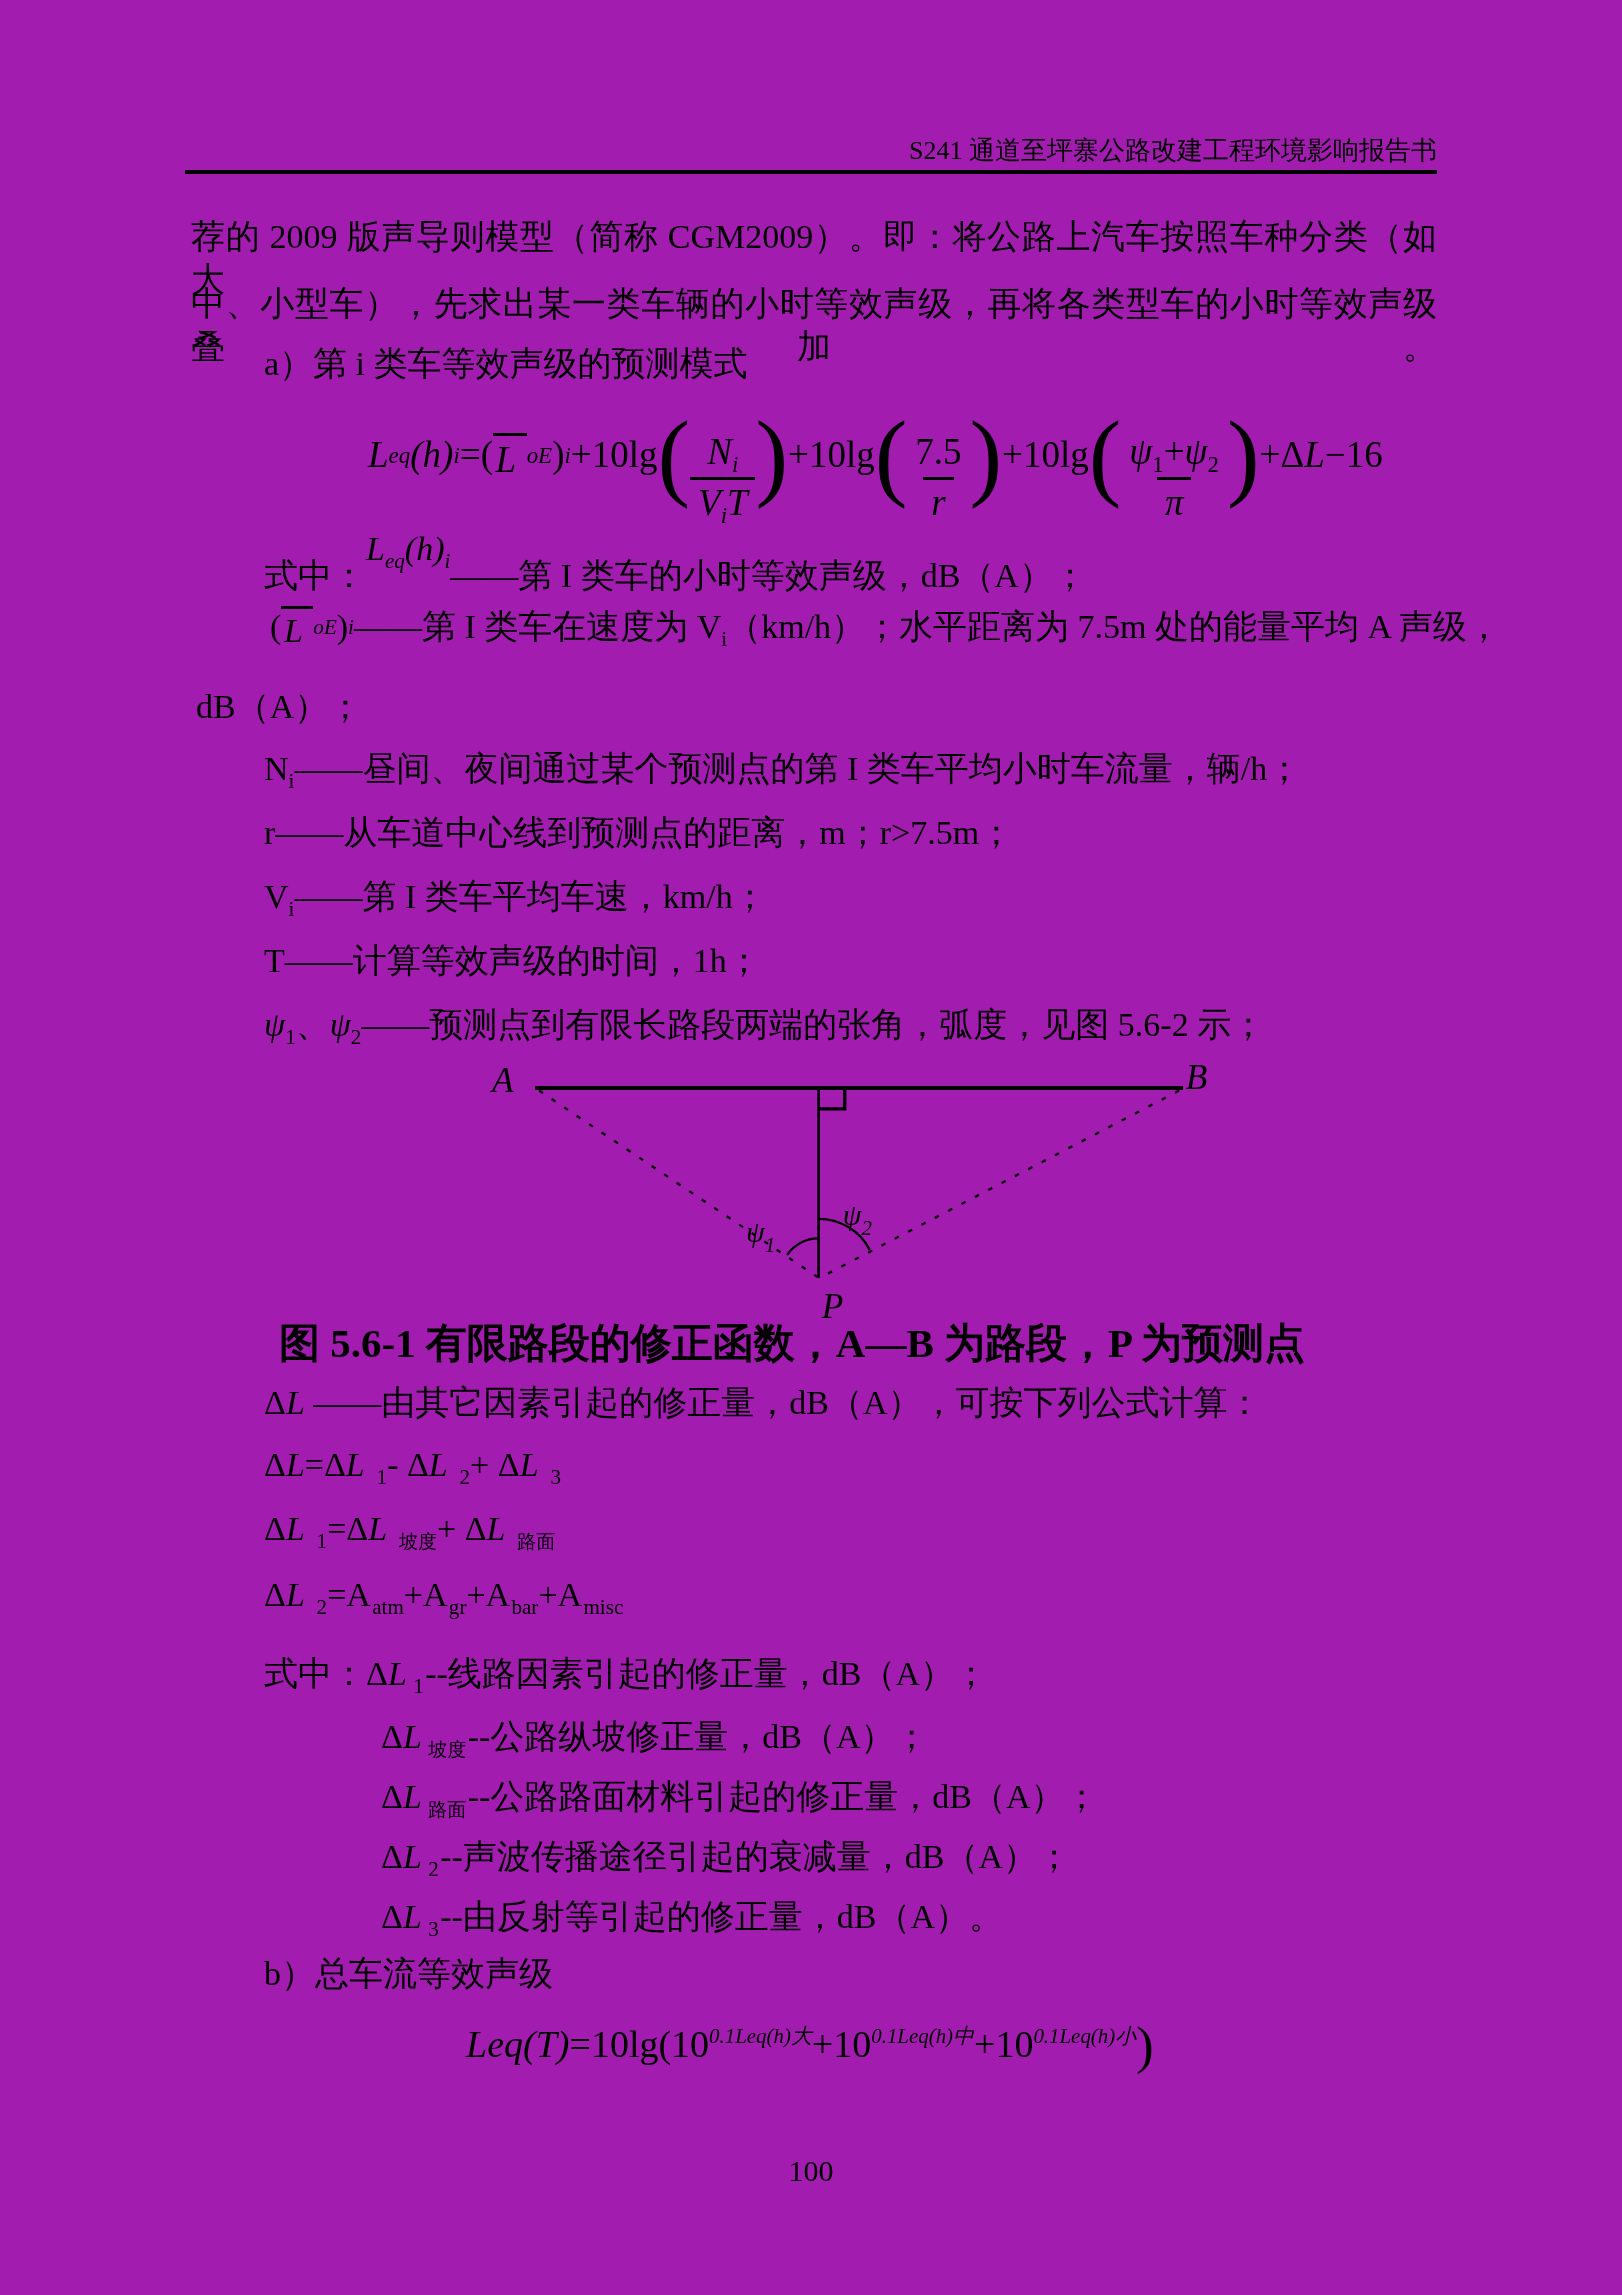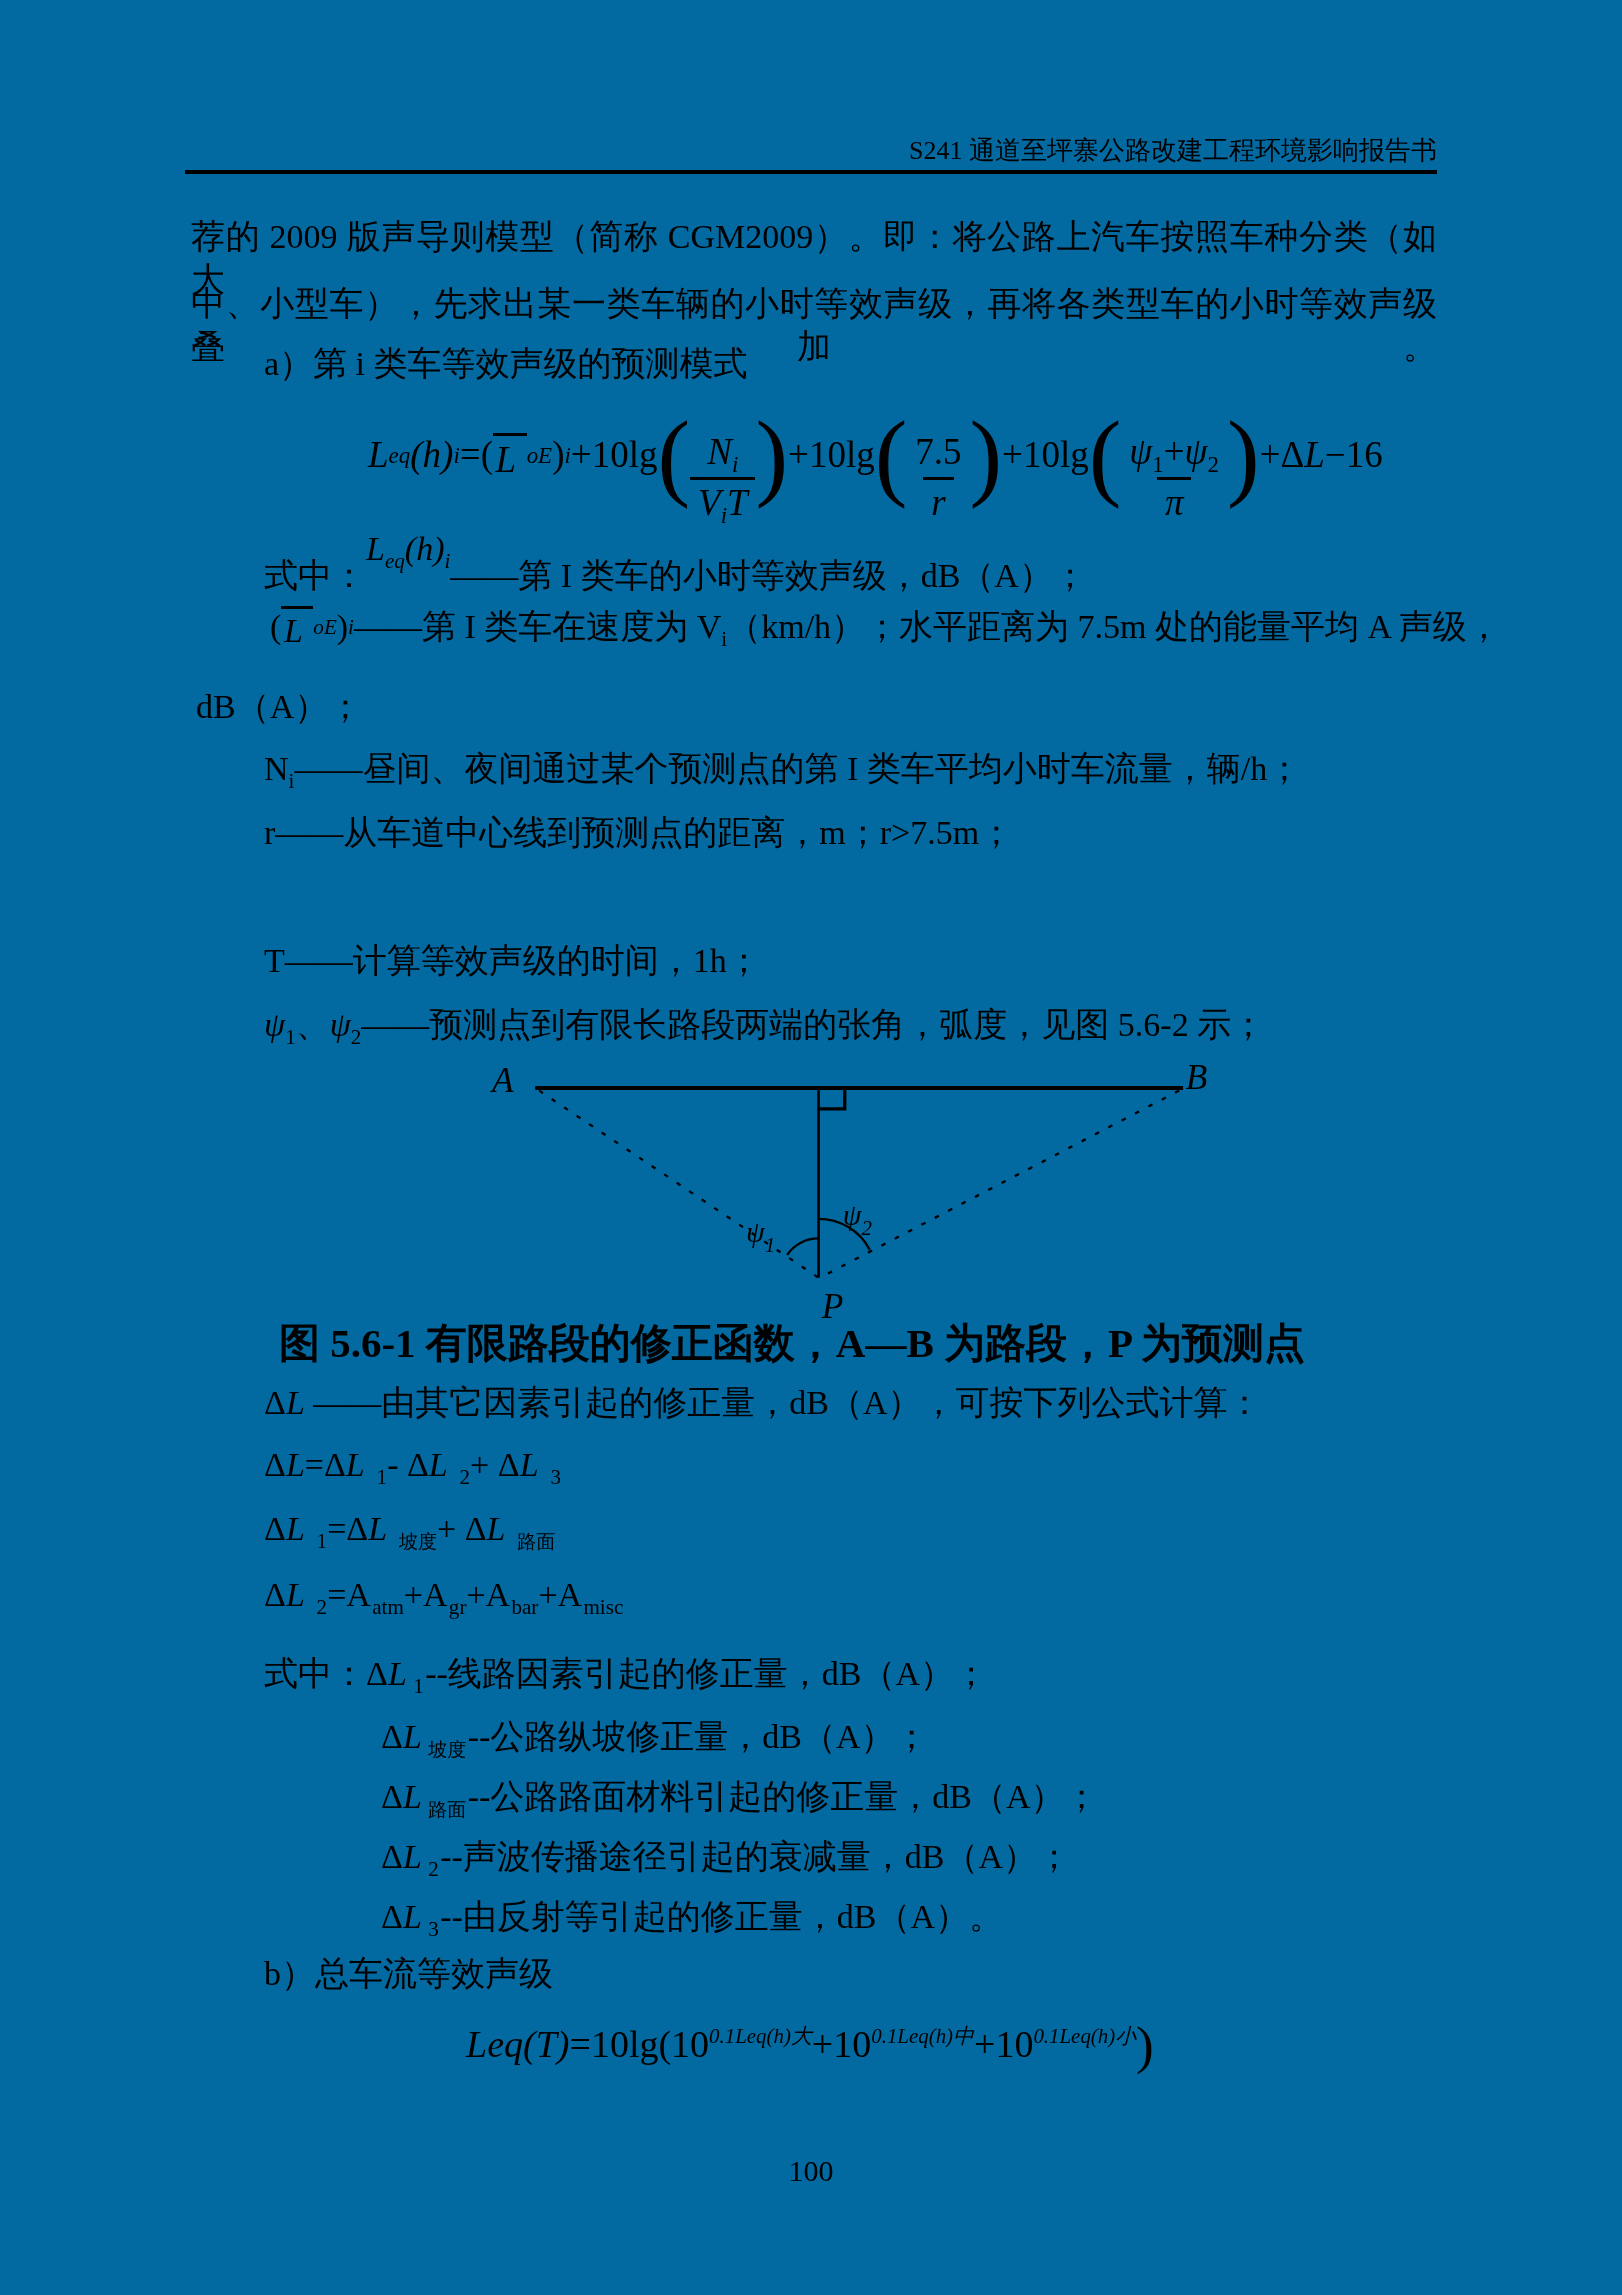--- a/index.html
+++ b/index.html
@@ -1,18 +1,18 @@
 <!DOCTYPE html>
 <html style="font-size:10.5px"><head>
 <meta charset="utf-8">
 <style>
   * { box-sizing: border-box; }
   html,body { margin:0; padding:0; background:#ffffff; }
   .page {
-    position:relative; width:1622px; height:2295px; background:#0369a1;
+    position:relative; width:1622px; height:2295px; background:#a21caf;
     color:#000000; font-family:"Liberation Serif","DejaVu Serif",serif;
     font-size:34px; line-height:1.25; overflow:hidden;
   }
   .abs { position:absolute; white-space:nowrap; }
   .just { left:191px; width:1246px; text-align:justify; text-align-last:justify; white-space:normal; }
   .header-title { top:135px; left:185px; width:1252px; text-align:right; font-size:26px; }
   .header-rule { top:170px; left:185px; width:1252px; height:3.9px; background:#000000; }
   .it { font-style:italic; }
   sub { font-size:0.62em; line-height:0; }
   sup { font-size:0.56em; line-height:0; }
@@ -103,20 +103,23 @@
         <span>)</span>
         <sub class="it">i</sub>
       </span><span>——第 I 类车在速度为 V</span><sub>i</sub><span>（km/h）；水平距离为 7.5m 处的能量平均 A 声级，</span>
   </div>
   <div class="abs" style="top:686px;left:196px;">dB（A）；</div>
 
   <div class="abs" style="top:748px;left:264px;">
     <span>N</span><sub>i</sub><span>——昼间、夜间通过某个预测点的第 I 类车平均小时车流量，辆/h；</span>
   </div>
   <div class="abs" style="top:812px;left:264px;">r——从车道中心线到预测点的距离，m；r&gt;7.5m；</div>
+  <div class="abs" style="top:876px;left:264px;">
+    <span>V</span><sub>i</sub><span>——第 I 类车平均车速，km/h；</span>
+  </div>
   <div class="abs" style="top:940px;left:264px;">T——计算等效声级的时间，1h；</div>
   <div class="abs" style="top:1004px;left:264px;">
     <span class="it">ψ</span><sub>1</sub><span>、</span><span class="it">ψ</span><sub>2</sub><span>——预测点到有限长路段两端的张角，弧度，见图 5.6-2 示；</span>
   </div>
 
   <svg class="abs" style="top:1046px;left:458px;font-size:52px" width="818" height="275" viewBox="700 1598 1250 420">
     <line x1="818" y1="1662" x2="1808" y2="1662" stroke="#000" stroke-width="6"></line>
     <polyline points="1251,1694 1291,1694 1291,1662" fill="none" stroke="#000" stroke-width="5"></polyline>
     <line x1="1251" y1="1662" x2="1251" y2="1952" stroke="#000" stroke-width="4"></line>
     <line x1="824" y1="1666" x2="1251" y2="1952" stroke="#000" stroke-width="3.5" stroke-dasharray="7 16"></line>

